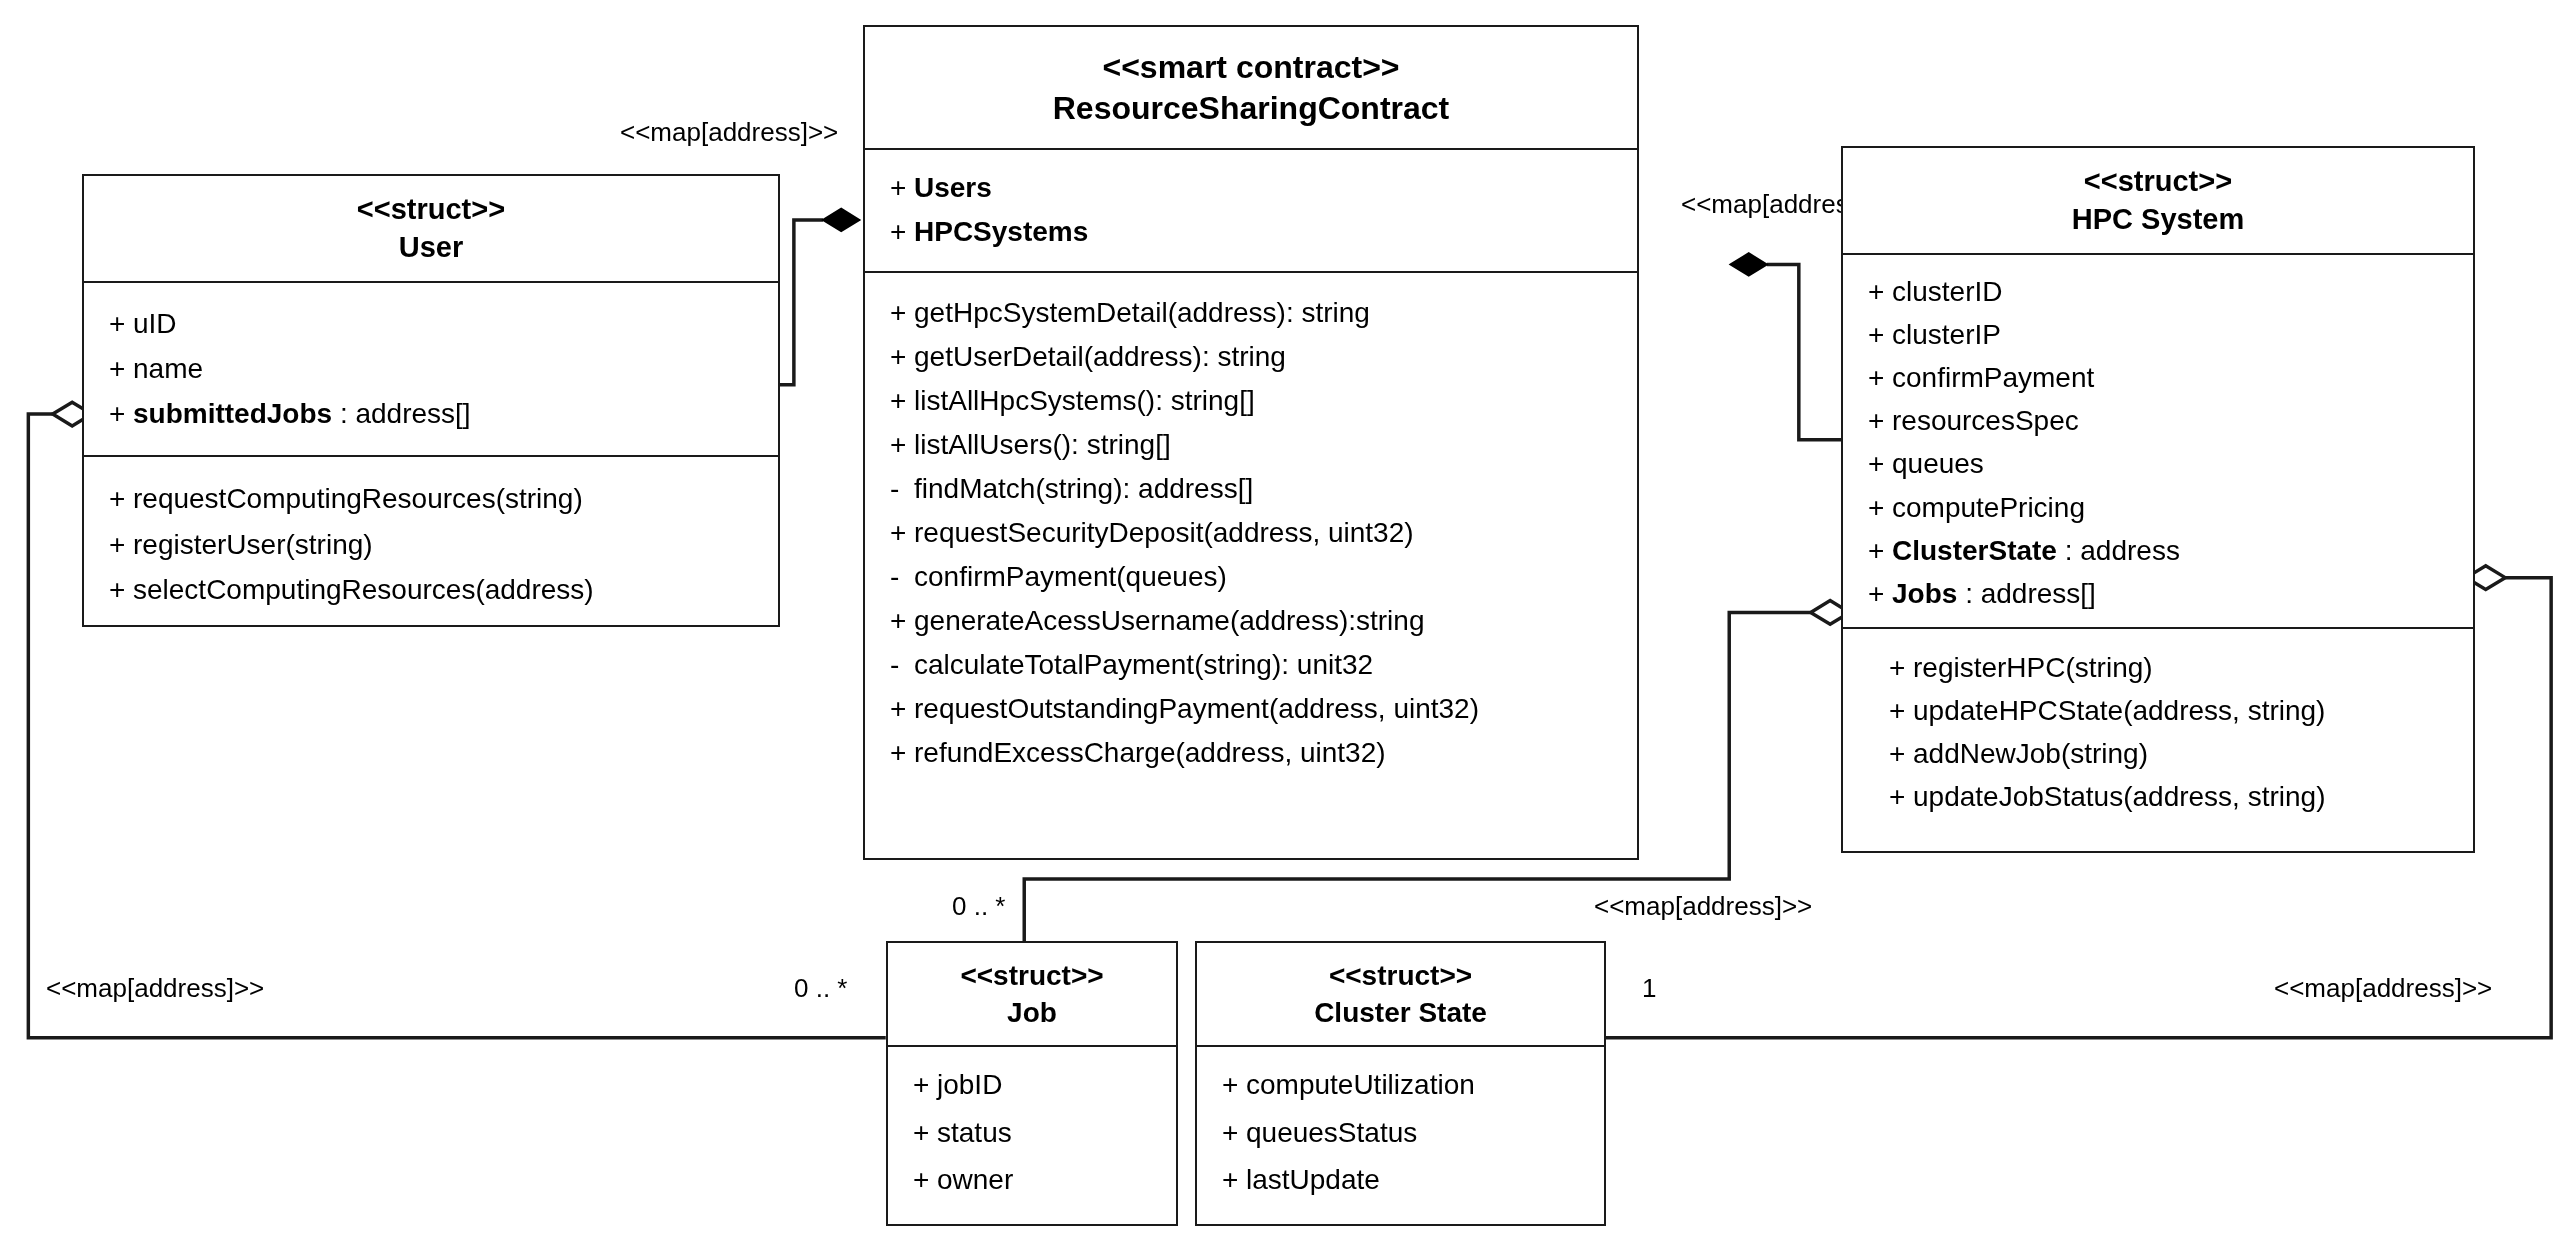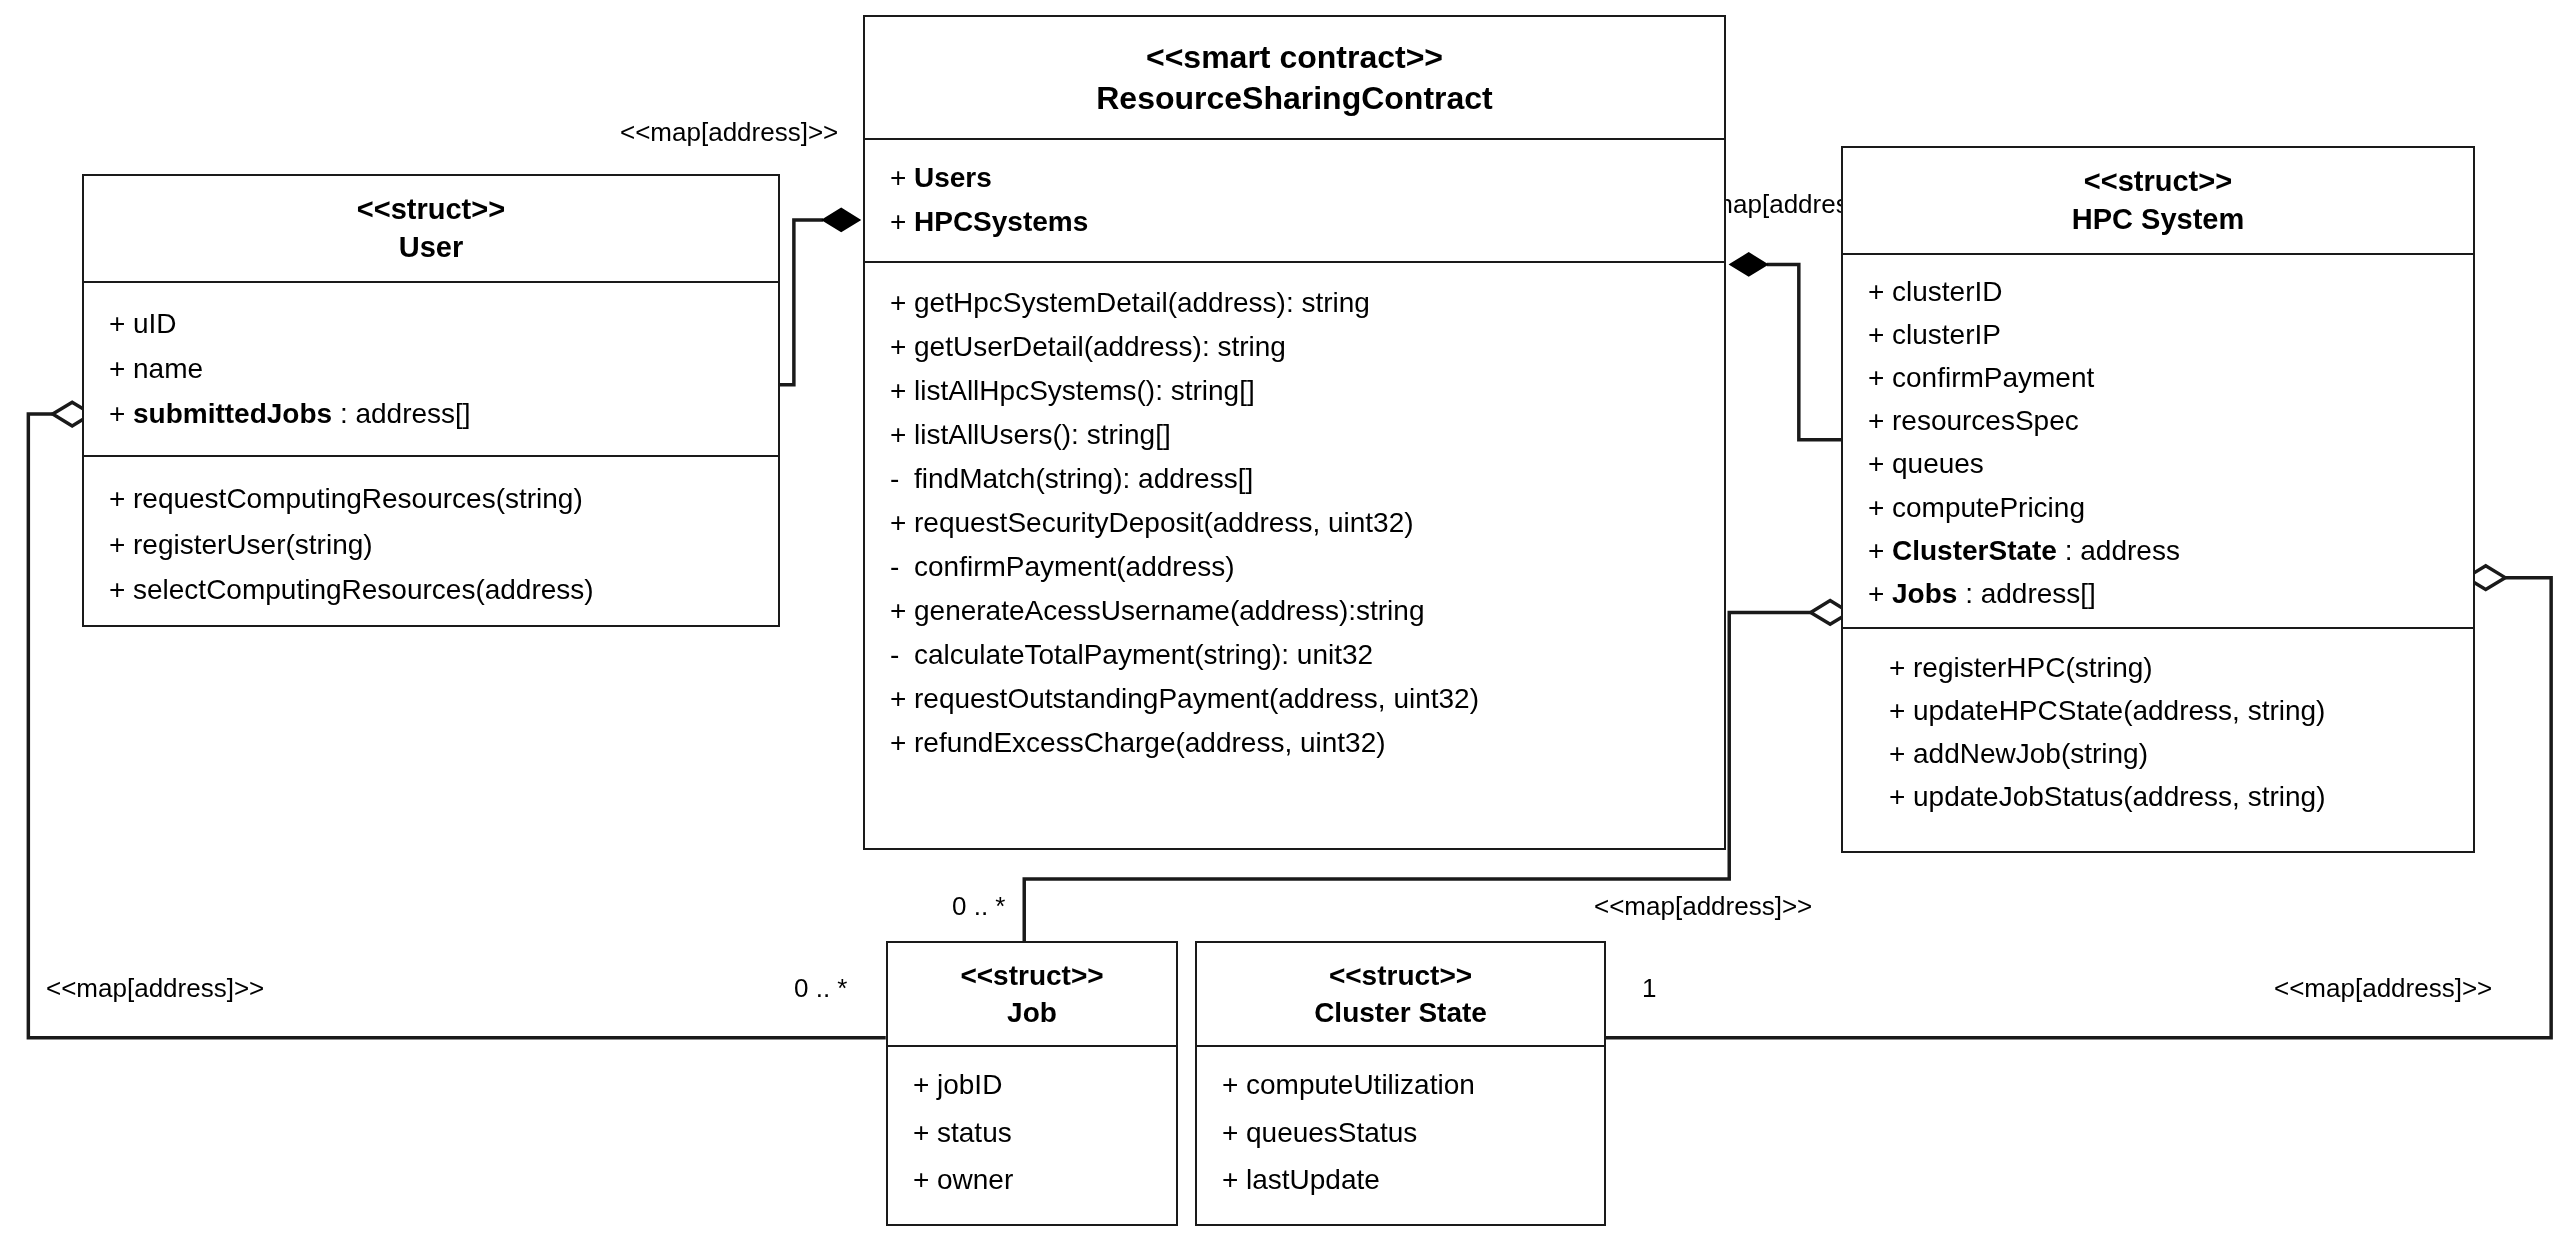--- a/index.html
+++ b/index.html
@@ -59,21 +59,21 @@
   }
   .member .bold { font-weight: bold; margin-top: 48px; }
   .edge-label {
     position: absolute;
     white-space: nowrap;
     background: transparent;
   }
 
   
   #box-user          { left: 82px;  top: 174px;  width: 698px; height: 453px; }
-  #box-contract      { left: 863px; top: 15px;   width: 863px; height: 835px; }
+  #box-contract      { left: 863px; top: 25px;   width: 776px; height: 835px; }
   #box-hpc           { left: 1841px; top: 146px;  width: 634px;  height: 707px; }
   #box-job           { left: 886px; top: 941px; width: 292px;  height: 285px; }
   #box-clusterstate  { left: 1195px; top: 941px; width: 411px;  height: 285px; }
 
   #box-user .uml-header        { font-size: 29px; }
   #box-contract .uml-header    { font-size: 32px; padding-top: 19.5px; padding-bottom: 18px; }
   #box-hpc .uml-header         { font-size: 29px; }
   #box-job .uml-header         { font-size: 28px; }
   #box-clusterstate .uml-header{ font-size: 28px; }
 
@@ -163,21 +163,21 @@
       <span class="member"><span class="vis">+</span><span class="bold">HPCSystems</span></span>
     </div>
     <div class="uml-sep"></div>
     <div class="uml-compartment ops">
       <span class="member"><span class="vis">+</span><span>getHpcSystemDetail(address): string</span></span>
       <span class="member"><span class="vis">+</span><span>getUserDetail(address): string</span></span>
       <span class="member"><span class="vis">+</span><span>listAllHpcSystems(): string[]</span></span>
       <span class="member"><span class="vis">+</span><span>listAllUsers(): string[]</span></span>
       <span class="member"><span class="vis">-</span><span>findMatch(string): address[]</span></span>
       <span class="member"><span class="vis">+</span><span>requestSecurityDeposit(address, uint32)</span></span>
-      <span class="member"><span class="vis">-</span><span>confirmPayment(address)</span></span>
+      <span class="member"><span class="vis">-</span><span>confirmPayment(queues)</span></span>
       <span class="member"><span class="vis">+</span><span>generateAcessUsername(address):string</span></span>
       <span class="member"><span class="vis">-</span><span>calculateTotalPayment(string): unit32</span></span>
       <span class="member"><span class="vis">+</span><span>requestOutstandingPayment(address, uint32)</span></span>
       <span class="member"><span class="vis">+</span><span>refundExcessCharge(address, uint32)</span></span>
     </div>
   </div>
 
   <div class="uml-box" id="box-hpc">
     <div class="uml-header">
       <span class="stereo">&lt;&lt;struct&gt;&gt;</span>

